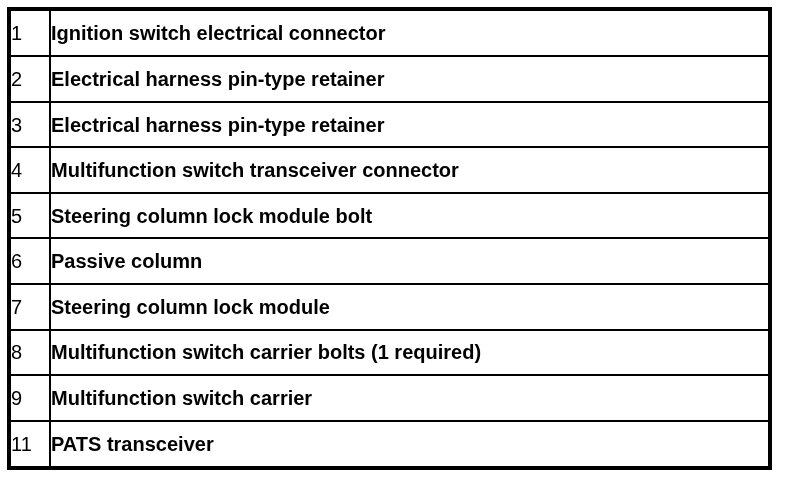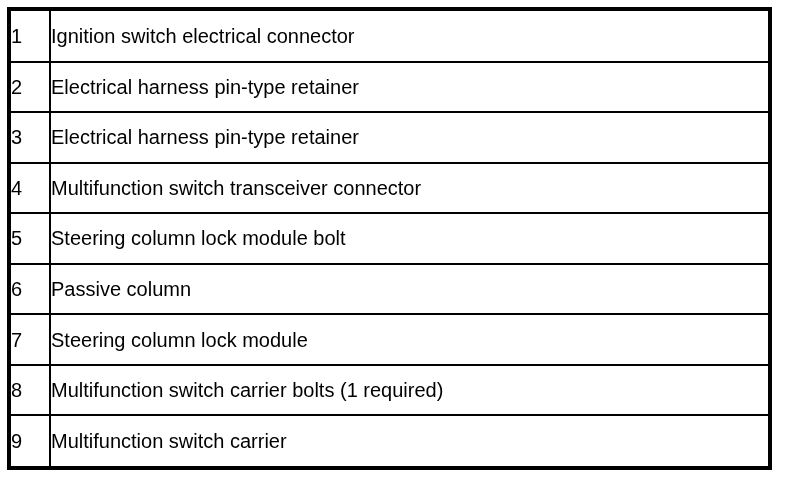--- a/index.html
+++ b/index.html
@@ -38,20 +38,21 @@
     white-space: nowrap;
   }
   td.num-cell {
     width: 38px;
     padding-left: 5px;
     padding-right: 2px;
   }
   td.desc-cell {
     padding-left: 6px;
     padding-right: 2px;
+    font-weight: bold;
   }
 </style>
 </head>
 <body>
 
 <div class="page">
   <table class="parts-table">
     <tbody id="table-body">
   <tr>
     <td class="num-cell">1</td>
@@ -92,15 +93,19 @@
     <td class="num-cell">8</td>
     <td class="desc-cell">Multifunction switch carrier bolts (1 required)</td>
   </tr>
 
   <tr>
     <td class="num-cell">9</td>
     <td class="desc-cell">Multifunction switch carrier</td>
   </tr>
 
 
+  <tr>
+    <td class="num-cell">11</td>
+    <td class="desc-cell">PATS transceiver</td>
+  </tr>
 </tbody>
   </table>
 </div>
 
 </body></html>

